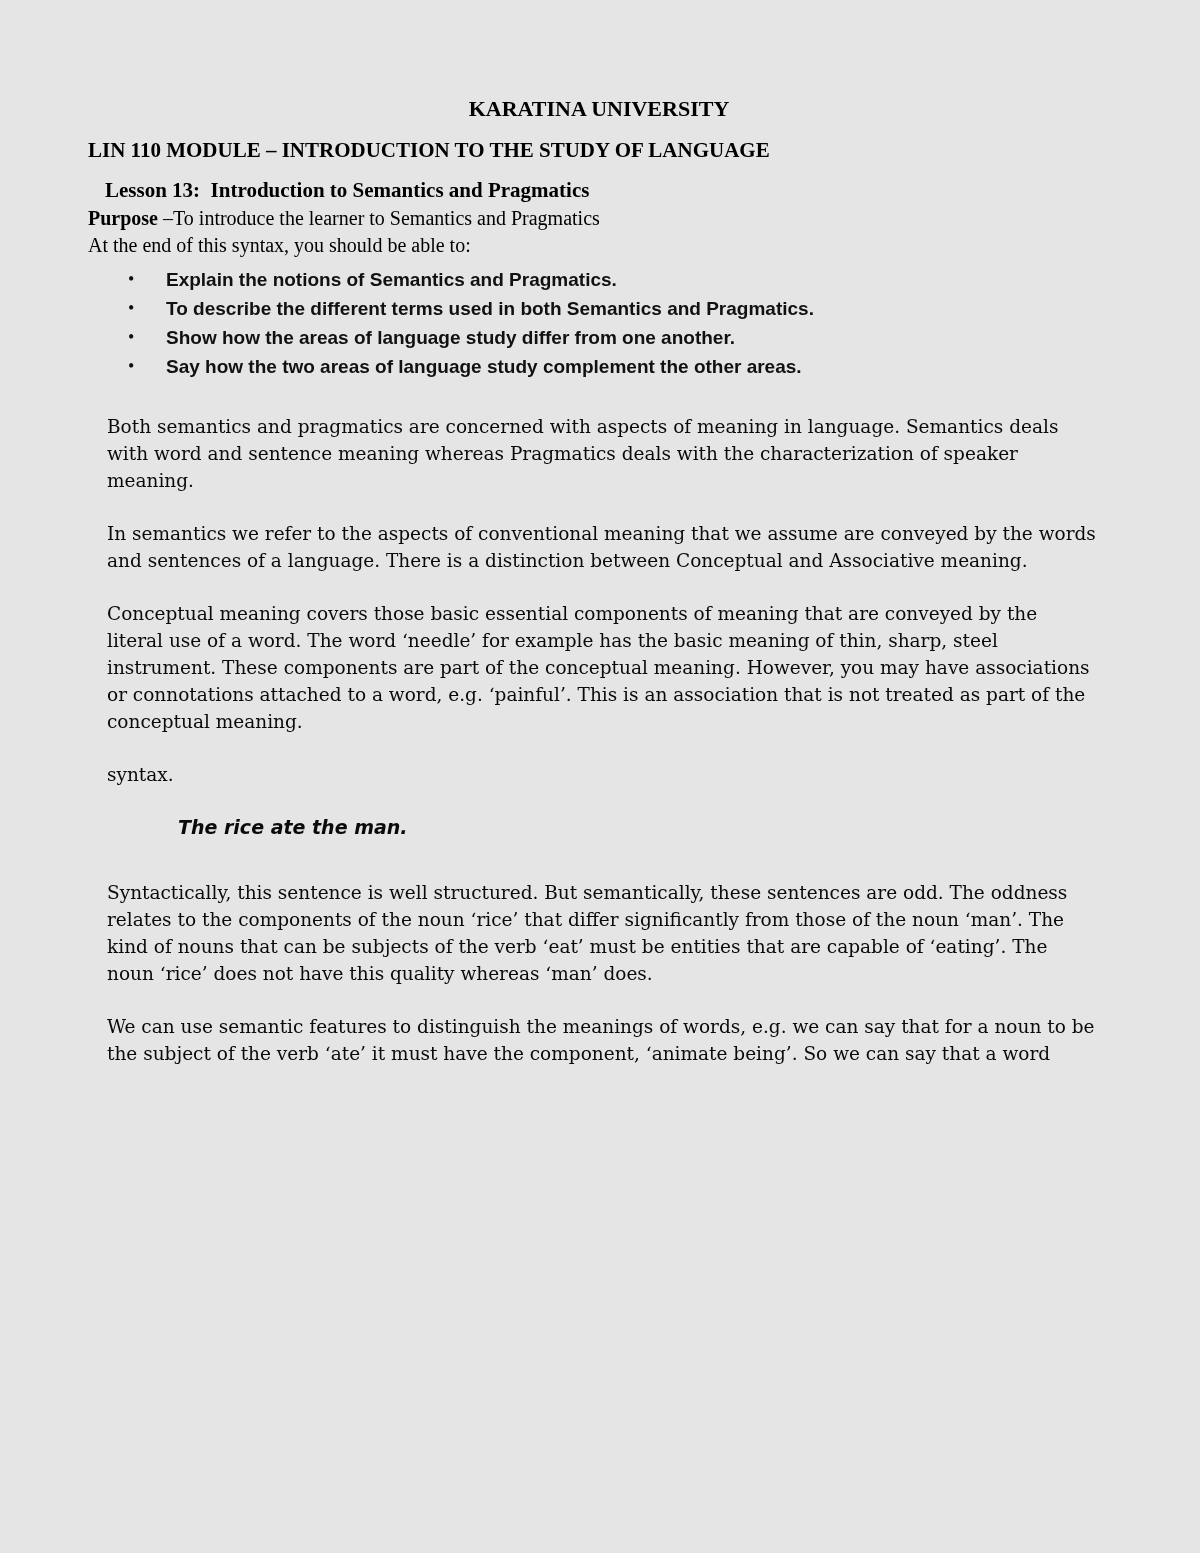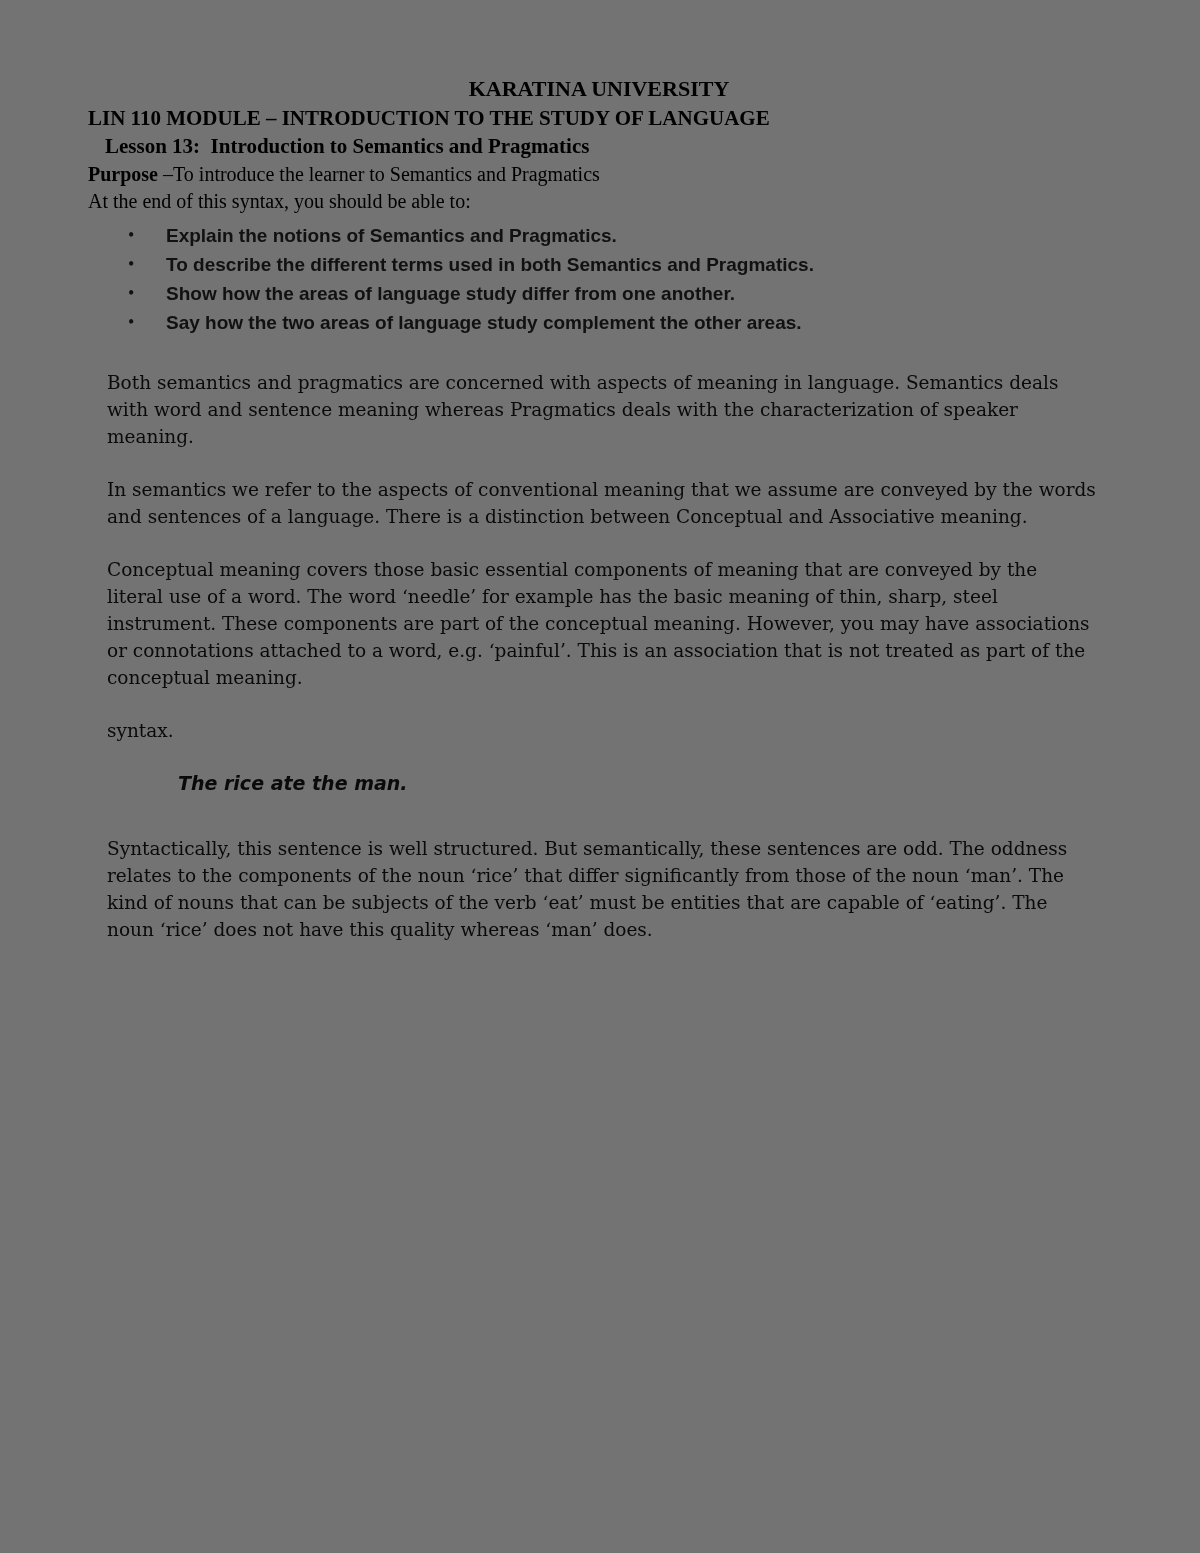--- a/index.html
+++ b/index.html
@@ -5,39 +5,40 @@
   html, body {
     margin: 0;
     padding: 0;
     background: #ffffff;
   }
   .page {
     position: relative;
     width: 1200px;
     height: 1553px;
     margin: 0 auto;
-    background: #737373;
+    background: #e5e5e5;
     color: #000000;
     box-sizing: border-box;
-    padding: 74px 90px 0 88px;
+    padding: 94px 90px 0 88px;
     overflow: hidden;
   }
   
   .doc-title {
     font-family: "Liberation Serif", serif;
     font-weight: bold;
     font-size: 22px;
     line-height: 30px;
     text-align: center;
   }
   .h-bold {
     font-family: "Liberation Serif", serif;
     font-weight: bold;
     font-size: 21px;
     line-height: 28px;
+    margin-top: 12px;
   }
   .lesson-line {
     padding-left: 17px;
     white-space: pre-wrap;
   }
   .purpose-line {
     font-family: "Liberation Serif", serif;
     font-size: 20px;
     line-height: 28px;
   }
@@ -136,15 +137,16 @@
 
   <div class="body-copy">
     <p class="para">Both semantics and pragmatics are concerned with aspects of meaning in language. Semantics deals with word and sentence meaning whereas Pragmatics deals with the characterization of speaker meaning.</p>
     <p class="para">In semantics we refer to the aspects of conventional meaning that we assume are conveyed by the words and sentences of a language. There is a distinction between Conceptual and Associative meaning.</p>
     <p class="para">Conceptual meaning covers those basic essential components of meaning that are conveyed by the literal use of a word. The word ‘needle’ for example has the basic meaning of thin, sharp, steel instrument. These components are part of the conceptual meaning. However, you may have associations or connotations attached to a word, e.g. ‘painful’. This is an association that is not treated as part of the conceptual meaning.</p>
     <p class="para">syntax.</p>
 
     <p class="example-line">The rice ate the man.</p>
 
     <p class="para">Syntactically, this sentence is well structured. But semantically, these sentences are odd. The oddness relates to the components of the noun ‘rice’ that differ significantly from those of the noun ‘man’. The kind of nouns that can be subjects of the verb ‘eat’ must be entities that are capable of ‘eating’. The noun ‘rice’ does not have this quality whereas ‘man’ does.</p>
+    <p class="para">We can use semantic features to distinguish the meanings of words, e.g. we can say that for a noun to be the subject of the verb ‘ate’ it must have the component, ‘animate being’. So we can say that a word</p>
   </div>
 
 </div>
 
 </body></html>

